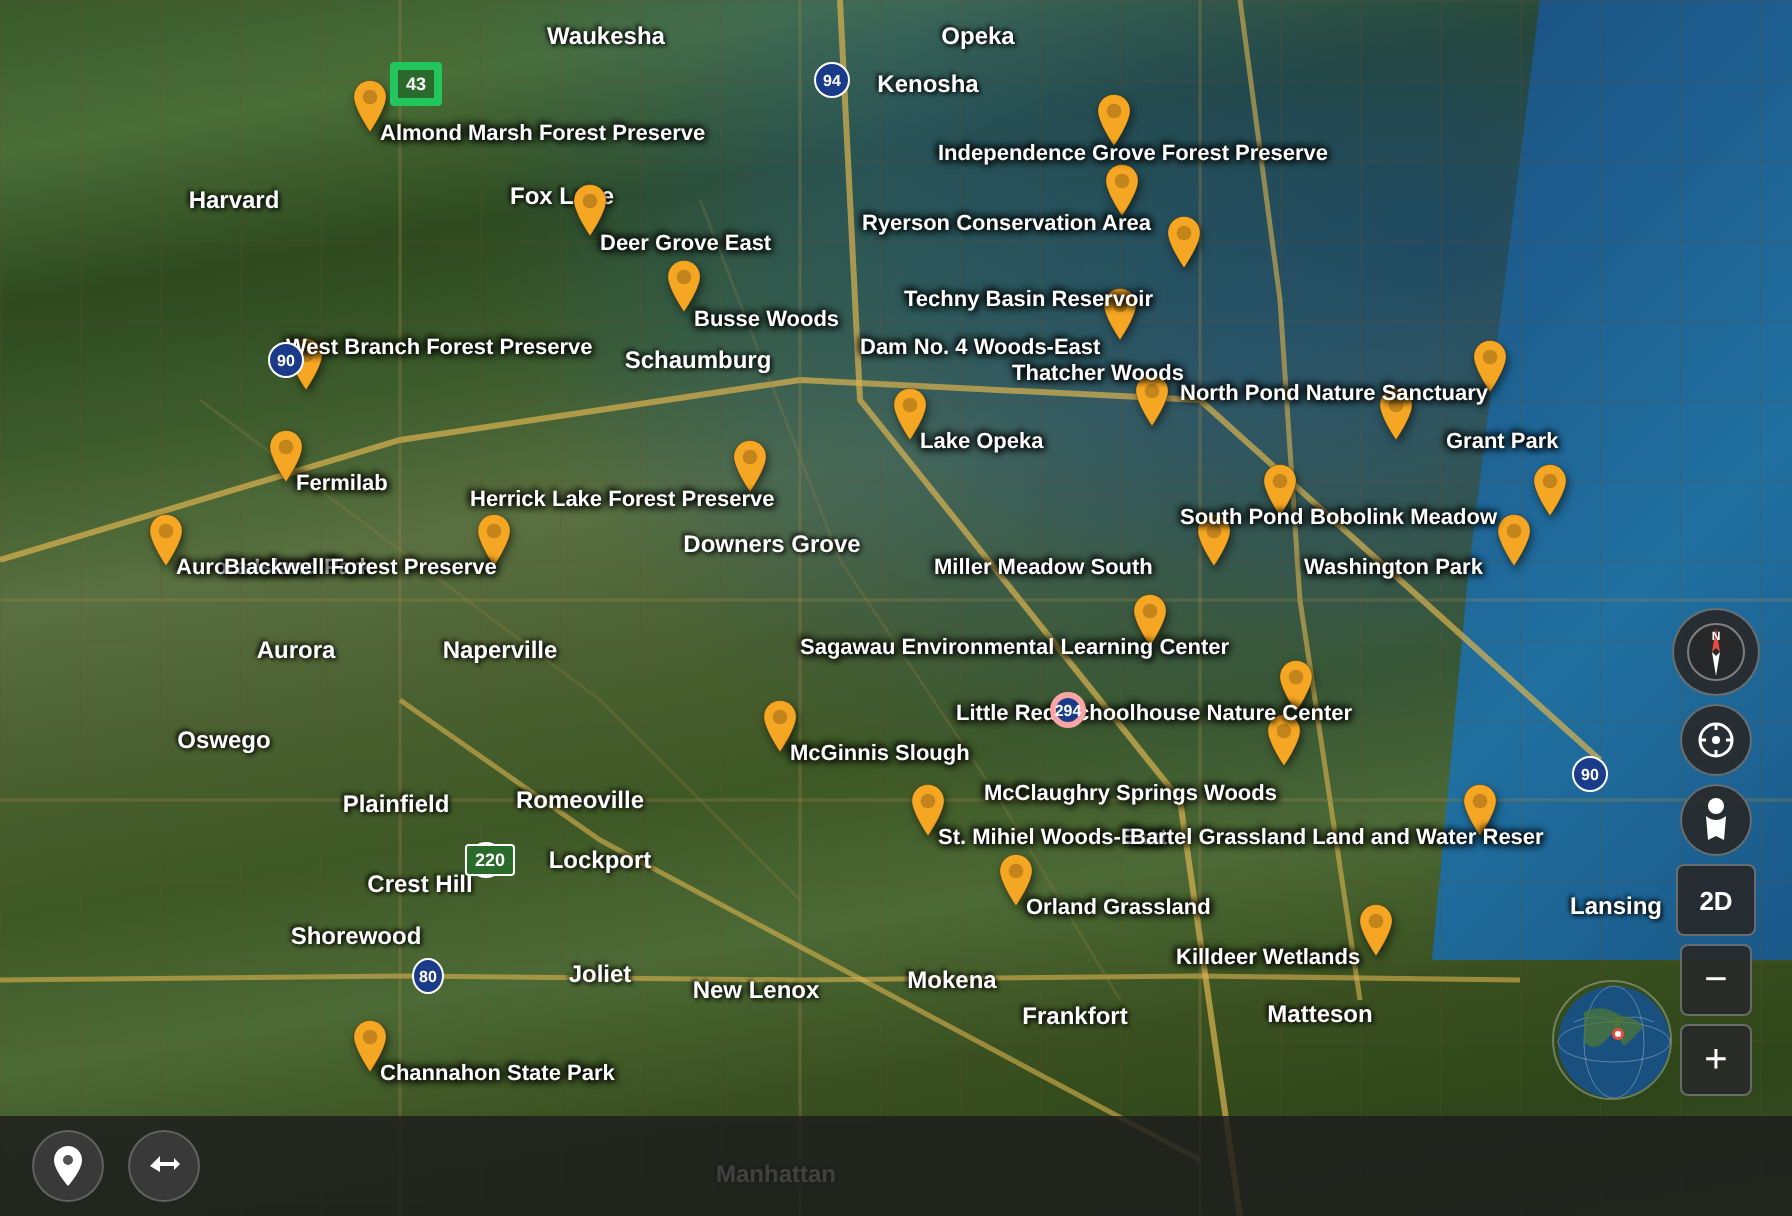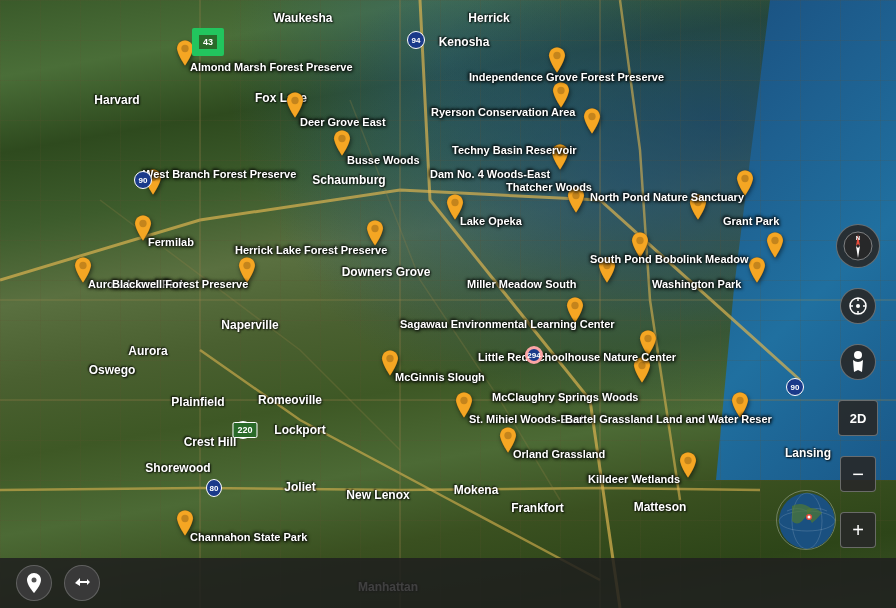--- a/index.html
+++ b/index.html
@@ -128,21 +128,21 @@
       font-size: 16px;
     }
 
     
     .right-controls {
       position: absolute;
       right: 16px;
       bottom: 60px;
       display: flex;
       flex-direction: column;
-      gap: 20px;
+      gap: 4px;
       align-items: center;
     }
 
     .zoom-btn {
       width: 36px;
       height: 36px;
       background: rgba(40,40,40,0.9);
       border: 1px solid rgba(255,255,255,0.3);
       border-radius: 4px;
       display: flex;
@@ -247,28 +247,28 @@
     <path d="M 200 0 L 200 608" stroke="rgba(160,140,80,0.3)" stroke-width="1.5" fill="none"></path>
     <path d="M 400 0 L 400 608" stroke="rgba(160,140,80,0.3)" stroke-width="1.5" fill="none"></path>
     <path d="M 600 0 L 600 608" stroke="rgba(160,140,80,0.3)" stroke-width="1.5" fill="none"></path>
 
     <path d="M 100 200 L 300 350 L 400 450" stroke="rgba(150,130,70,0.25)" stroke-width="1.5" fill="none"></path>
     <path d="M 350 100 L 420 280 L 500 400 L 560 500" stroke="rgba(150,130,70,0.25)" stroke-width="1.5" fill="none"></path>
   </svg>
 
   <div id="cities-layer">
       <div class="map-label city" style="left: 303px; top: 18px; transform: translate(-50%, -50%);">Waukesha</div>
-      <div class="map-label city" style="left: 489px; top: 18px; transform: translate(-50%, -50%);">Herrick</div>
+      <div class="map-label city" style="left: 489px; top: 18px; transform: translate(-50%, -50%);">Opeka</div>
       <div class="map-label city" style="left: 464px; top: 42px; transform: translate(-50%, -50%);">Kenosha</div>
       <div class="map-label city" style="left: 281px; top: 98px; transform: translate(-50%, -50%);">Fox Lake</div>
       <div class="map-label city" style="left: 117px; top: 100px; transform: translate(-50%, -50%);">Harvard</div>
       <div class="map-label city" style="left: 349px; top: 180px; transform: translate(-50%, -50%);">Schaumburg</div>
       <div class="map-label city" style="left: 386px; top: 272px; transform: translate(-50%, -50%);">Downers Grove</div>
       <div class="map-label city" style="left: 250px; top: 325px; transform: translate(-50%, -50%);">Naperville</div>
-      <div class="map-label city" style="left: 148px; top: 325px; transform: translate(-50%, -50%); margin-top: 26px;">Aurora</div>
+      <div class="map-label city" style="left: 148px; top: 325px; transform: translate(-50%, -50%);">Aurora</div>
       <div class="map-label city" style="left: 112px; top: 370px; transform: translate(-50%, -50%);">Oswego</div>
       <div class="map-label city" style="left: 198px; top: 402px; transform: translate(-50%, -50%);">Plainfield</div>
       <div class="map-label city" style="left: 290px; top: 400px; transform: translate(-50%, -50%);">Romeoville</div>
       <div class="map-label city" style="left: 300px; top: 430px; transform: translate(-50%, -50%);">Lockport</div>
       <div class="map-label city" style="left: 210px; top: 442px; transform: translate(-50%, -50%);">Crest Hill</div>
       <div class="map-label city" style="left: 178px; top: 468px; transform: translate(-50%, -50%);">Shorewood</div>
       <div class="map-label city" style="left: 300px; top: 487px; transform: translate(-50%, -50%);">Joliet</div>
       <div class="map-label city" style="left: 378px; top: 495px; transform: translate(-50%, -50%);">New Lenox</div>
       <div class="map-label city" style="left: 476px; top: 490px; transform: translate(-50%, -50%);">Mokena</div>
       <div class="map-label city" style="left: 530px; top: 508px; transform: translate(-50%, -50%); padding-left: 15px;">Frankfort</div>
@@ -481,21 +481,21 @@
       <div class="park-label" style="left: 492px; top: 390px;">McClaughry Springs Woods</div>
       <div class="park-label" style="left: 469px; top: 412px;">St. Mihiel Woods-East</div>
       <div class="park-label" style="left: 565px; top: 412px;">Bartel Grassland Land and Water Reser</div>
       <div class="park-label" style="left: 513px; top: 447px;">Orland Grassland</div>
       <div class="park-label" style="left: 588px; top: 472px;">Killdeer Wetlands</div>
       <div class="park-label" style="left: 190px; top: 530px;">Channahon State Park</div>
     </div>
 
   <div id="highways-layer">
       <div style="position: absolute; left: 416px; top: 40px; transform: translate(-50%, -50%); background: rgb(26, 58, 138); color: white; width: 18px; height: 18px; border-radius: 50%; border: 1px solid white; display: flex; align-items: center; justify-content: center; font-size: 8px; font-weight: bold;">94</div>
-      <div style="position: absolute; left: 208px; top: 42px; transform: translate(-50%, -50%); background: rgb(42, 106, 42); color: white; padding: 2px 4px; border-radius: 2px; border: 7px solid #22c55e; font-size: 9px; font-weight: bold;">43</div>
+      <div style="position: absolute; left: 208px; top: 42px; transform: translate(-50%, -50%); background: rgb(42, 106, 42); color: white; padding: 2px 4px; border-radius: 2px; border: 4px solid #22c55e; font-size: 9px; font-weight: bold;">43</div>
       <div style="position: absolute; left: 143px; top: 180px; transform: translate(-50%, -50%); background: rgb(26, 58, 138); color: white; width: 18px; height: 18px; border-radius: 50%; border: 1px solid white; display: flex; align-items: center; justify-content: center; font-size: 8px; font-weight: bold;">90</div>
       <div style="position: absolute; left: 534px; top: 355px; transform: translate(-50%, -50%); background: rgb(26, 58, 138); color: white; width: 18px; height: 18px; border-radius: 50%; border: 3px solid #fca5a5; display: flex; align-items: center; justify-content: center; font-size: 8px; font-weight: bold;">294</div>
       <div style="position: absolute; left: 243px; top: 430px; transform: translate(-50%, -50%); background: rgb(26, 58, 138); color: white; width: 18px; height: 18px; border-radius: 50%; border: 1px solid white; display: flex; align-items: center; justify-content: center; font-size: 8px; font-weight: bold;">55</div>
       <div style="position: absolute; left: 795px; top: 387px; transform: translate(-50%, -50%); background: rgb(26, 58, 138); color: white; width: 18px; height: 18px; border-radius: 50%; border: 1px solid white; display: flex; align-items: center; justify-content: center; font-size: 8px; font-weight: bold;">90</div>
       <div style="position: absolute; left: 214px; top: 488px; transform: translate(-50%, -50%); background: rgb(26, 58, 138); color: white; width: 16px; height: 18px; border-radius: 50%; border: 1px solid white; display: flex; align-items: center; justify-content: center; font-size: 8px; font-weight: bold;">80</div>
       <div style="position: absolute; left: 245px; top: 430px; transform: translate(-50%, -50%); background: rgb(42, 106, 42); color: white; padding: 2px 4px; border-radius: 2px; border: 1px solid white; font-size: 9px; font-weight: bold;">220</div>
     </div>
 
   <div class="right-controls">
     <div class="compass-btn">

